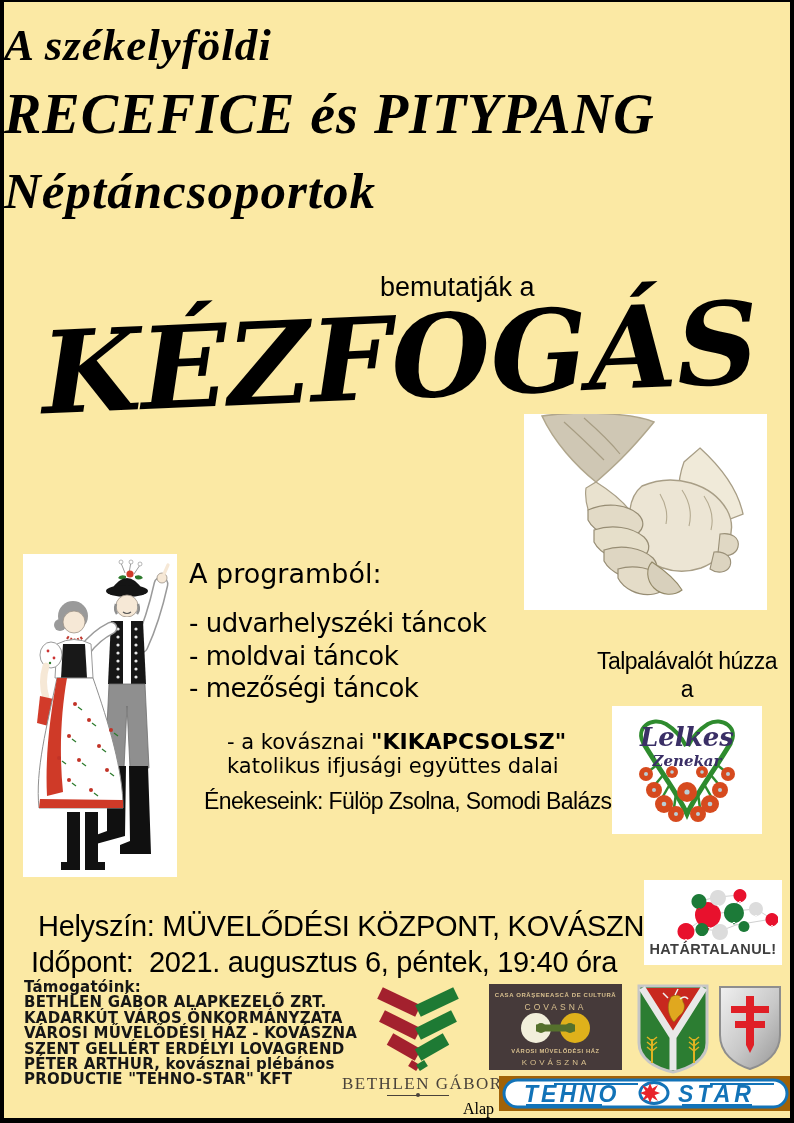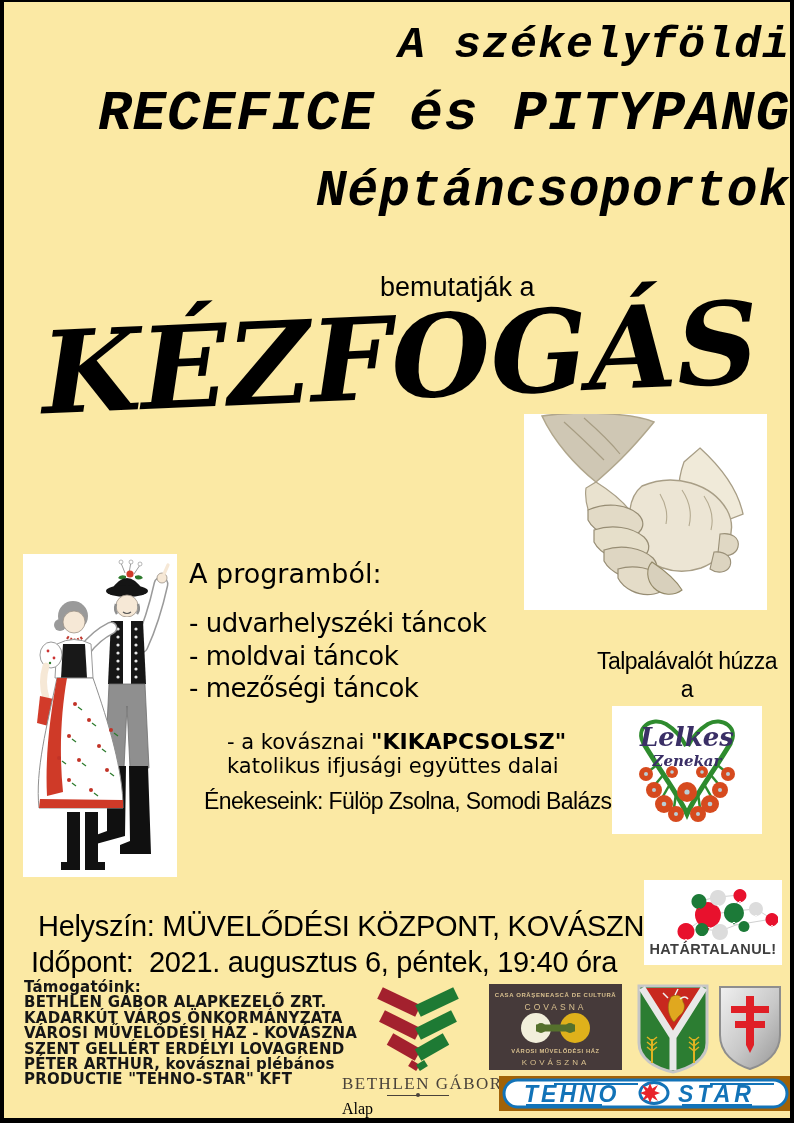--- a/index.html
+++ b/index.html
@@ -11,23 +11,23 @@
     border-left:4px solid #000;
     border-right:4px solid #000;
     border-bottom:5px solid #000;
     border-top:2px solid #000;
     overflow:hidden;
     font-family:"Liberation Sans",sans-serif;
     color:#000;
   }
   .abs{position:absolute;}
   .callig{
-    font-family:Liberation Mono, monospace;
+    font-family:Liberation Serif, serif;
     font-style:italic;font-weight:bold;
-    text-align:right;width:100%;
+    text-align:left;width:100%;
     letter-spacing:1px;
     line-height:1.05;
   }
   .title1{top:20px;font-size:45px;}
   .title2{top:83px;font-size:56px;}
   .title3{top:163px;font-size:51px;}
   .presents{top:270px;left:376px;font-size:27px;}
   .maintitle{
     top:294px;left:18px;width:756px;
     font-family:"DejaVu Serif",serif;
@@ -49,21 +49,21 @@
   .note2{left:223px;top:752px;font-family:"DejaVu Sans",sans-serif;font-size:21px;}
   .singers{left:200px;top:786px;font-size:23px;letter-spacing:-0.6px;}
   .instructors{left:194px;top:828px;font-size:23px;letter-spacing:-0.9px;}
   .band-caption{left:588px;top:645px;width:190px;text-align:center;font-size:23px;line-height:28px;letter-spacing:-0.5px;}
   .lelkes-box{left:608px;top:704px;width:150px;height:128px;}
   .location{left:34px;top:908px;font-size:29px;letter-spacing:-0.3px;}
   .datetime{left:27px;top:944px;font-size:29px;letter-spacing:-0.3px;white-space:pre;}
   .hatartalanul-box{left:640px;top:878px;width:138px;height:85px;display:flex;flex-direction:column;align-items:center;justify-content:flex-end;padding-bottom:8px;box-sizing:border-box;}
   .hatartalanul-label{font-size:14.5px;font-weight:bold;color:#3f3f3f;letter-spacing:0.4px;font-family:"Liberation Sans",sans-serif;}
   .sponsors{left:20px;top:978px;font-family:"DejaVu Sans",sans-serif;font-weight:bold;font-size:15px;line-height:15.4px;color:#161616;letter-spacing:0.2px;}
-  .bethlen{left:338px;top:983px;width:152px;text-align:left;}
+  .bethlen{left:338px;top:983px;width:152px;text-align:right;}
   .bethlen-name{font-family:"Liberation Serif",serif;font-size:17px;letter-spacing:1.5px;color:#49423b;margin-top:3px;white-space:nowrap;}
   .bethlen-div{width:62px;margin:1px auto 0 auto;border-top:1.5px solid #49423b;position:relative;height:4px;}
   .bethlen-div:after{content:"";position:absolute;left:50%;top:-3px;width:4px;height:4px;background:#49423b;border-radius:50%;transform:translateX(-50%);}
   .bethlen-sub{font-family:"Liberation Serif",serif;font-size:16px;color:#000000;}
   .casa-box{left:485px;top:982px;width:133px;height:86px;}
   .arms1{left:631px;top:981px;width:76px;height:91px;}
   .arms2{left:712px;top:981px;width:68px;height:89px;}
   .tehno-box{left:495px;top:1074px;width:293px;height:35px;background:#a16207;display:flex;align-items:center;justify-content:center;}
 </style>
 </head>

